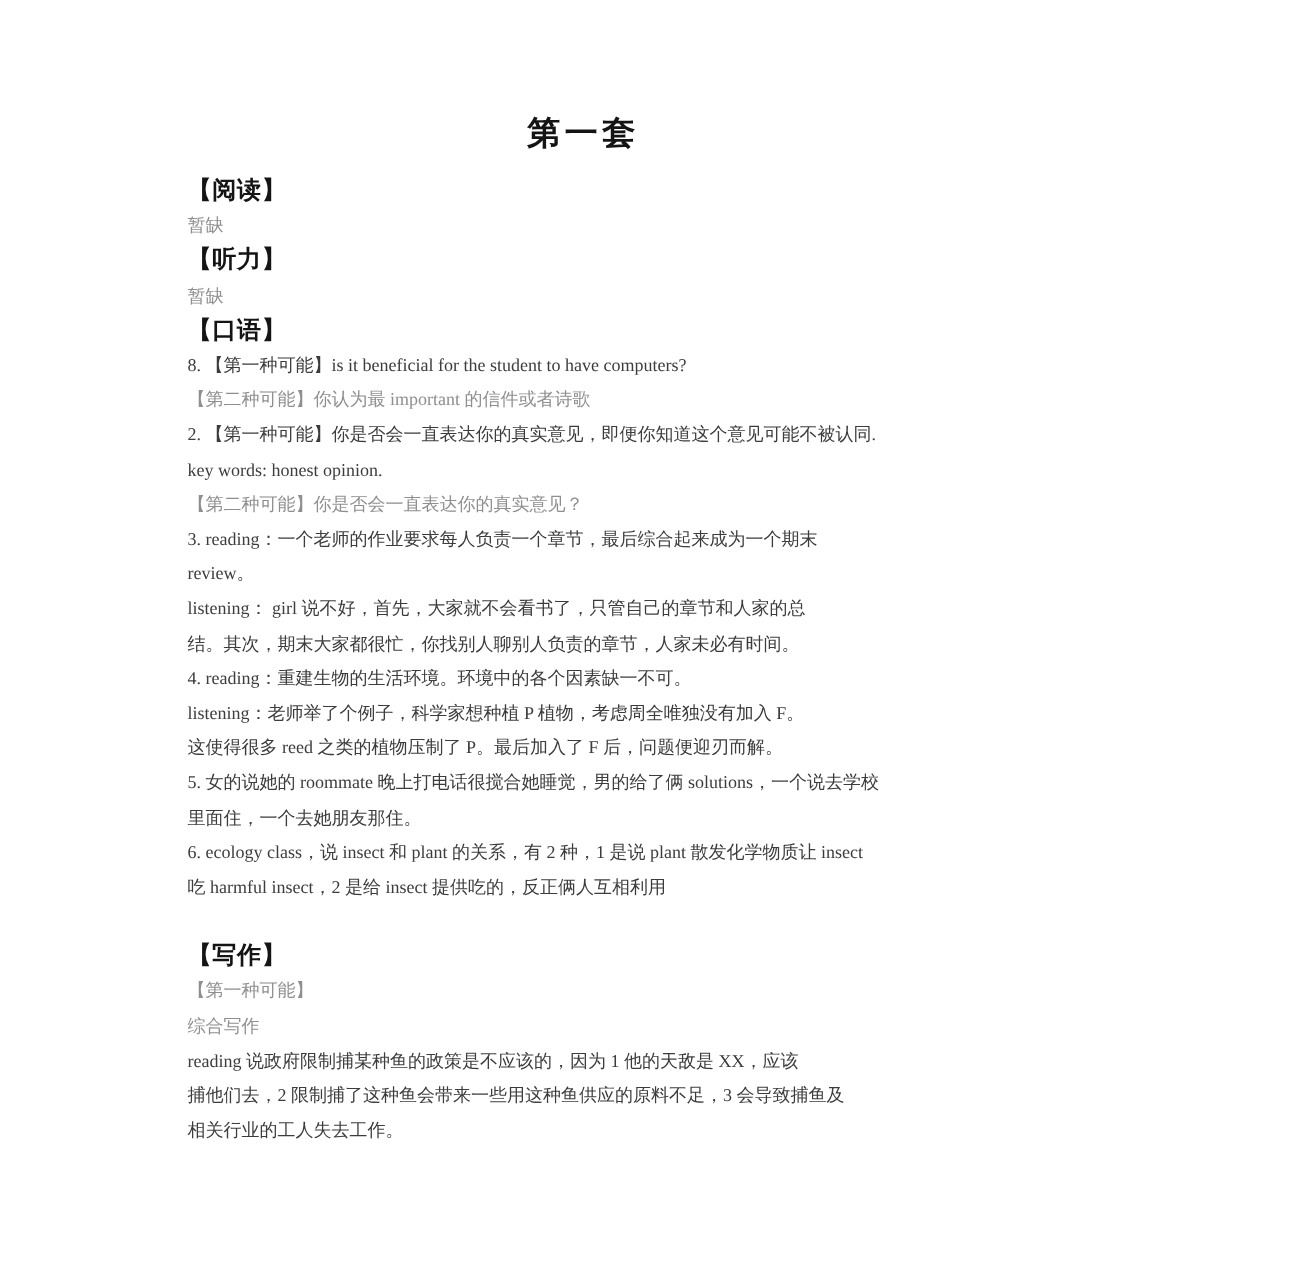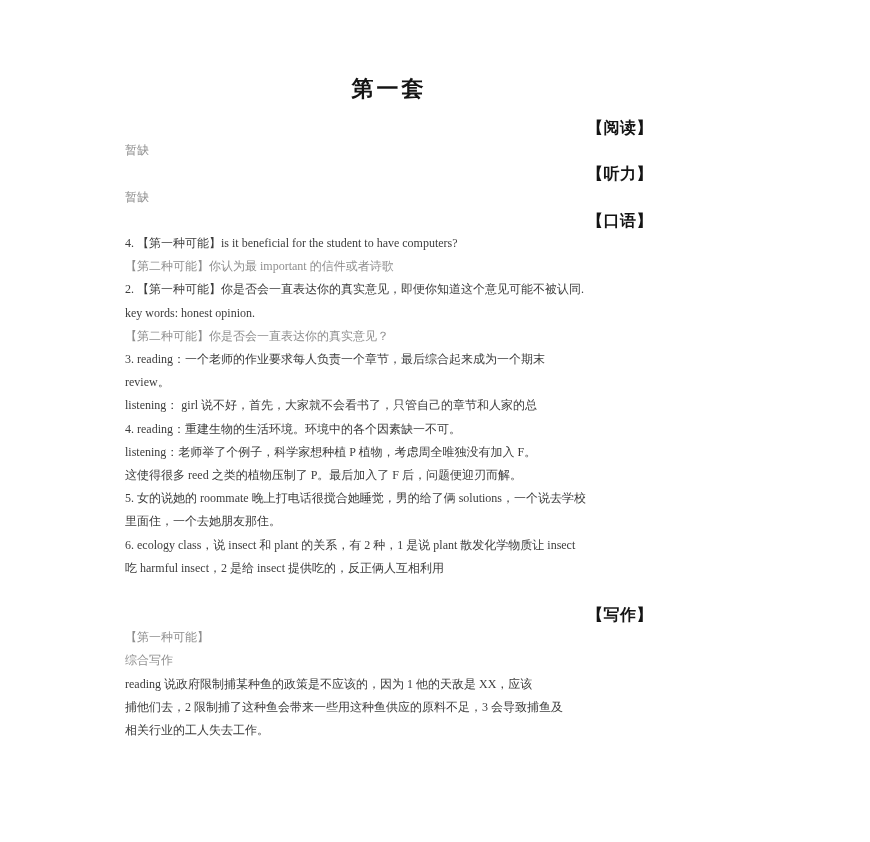--- a/index.html
+++ b/index.html
@@ -32,21 +32,20 @@
     color: #3c3c3c;
     white-space: nowrap;
   }
   .line[data-tone="muted"] { color: #8f8f8f; }
   .heading {
     font-family: Liberation Sans, sans-serif;
     font-weight: bold;
     font-size: 16px;
     color: #141414;
     letter-spacing: 0.5px;
-    text-align: right;
   }
   .section-writing { margin-top: 23px; }
 </style>
 </head>
 <body>
 
 <div class="page">
 
   <h1 class="doc-title">第一套</h1>
 
@@ -57,28 +56,29 @@
       <p class="line" data-tone="muted">暂缺</p>
     </section>
 
     <section>
       <p class="line heading">【听力】</p>
       <p class="line" data-tone="muted">暂缺</p>
     </section>
 
     <section>
       <p class="line heading">【口语】</p>
-      <p class="line" data-tone="normal">4. 【第一种可能】is it beneficial for the student to have computers?</p>
+      <p class="line" data-tone="normal">8. 【第一种可能】is it beneficial for the student to have computers?</p>
       <p class="line" data-tone="muted">【第二种可能】你认为最 important 的信件或者诗歌</p>
       <p class="line" data-tone="normal">2. 【第一种可能】你是否会一直表达你的真实意见，即便你知道这个意见可能不被认同.</p>
       <p class="line" data-tone="normal">key words: honest opinion.</p>
       <p class="line" data-tone="muted">【第二种可能】你是否会一直表达你的真实意见？</p>
       <p class="line" data-tone="normal">3. reading：一个老师的作业要求每人负责一个章节，最后综合起来成为一个期末</p>
       <p class="line" data-tone="normal">review。</p>
       <p class="line" data-tone="normal">listening： girl 说不好，首先，大家就不会看书了，只管自己的章节和人家的总</p>
+      <p class="line" data-tone="normal">结。其次，期末大家都很忙，你找别人聊别人负责的章节，人家未必有时间。</p>
       <p class="line" data-tone="normal">4. reading：重建生物的生活环境。环境中的各个因素缺一不可。</p>
       <p class="line" data-tone="normal">listening：老师举了个例子，科学家想种植 P 植物，考虑周全唯独没有加入 F。</p>
       <p class="line" data-tone="normal">这使得很多 reed 之类的植物压制了 P。最后加入了 F 后，问题便迎刃而解。</p>
       <p class="line" data-tone="normal">5. 女的说她的 roommate 晚上打电话很搅合她睡觉，男的给了俩 solutions，一个说去学校</p>
       <p class="line" data-tone="normal">里面住，一个去她朋友那住。</p>
       <p class="line" data-tone="normal">6. ecology class，说 insect 和 plant 的关系，有 2 种，1 是说 plant 散发化学物质让 insect</p>
       <p class="line" data-tone="normal">吃 harmful insect，2 是给 insect 提供吃的，反正俩人互相利用</p>
     </section>
 
     <section class="section-writing">

